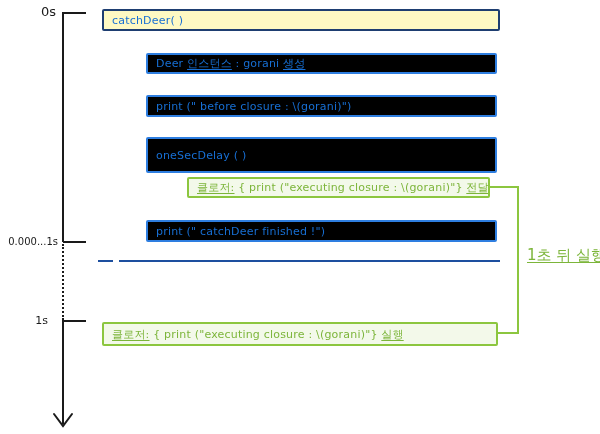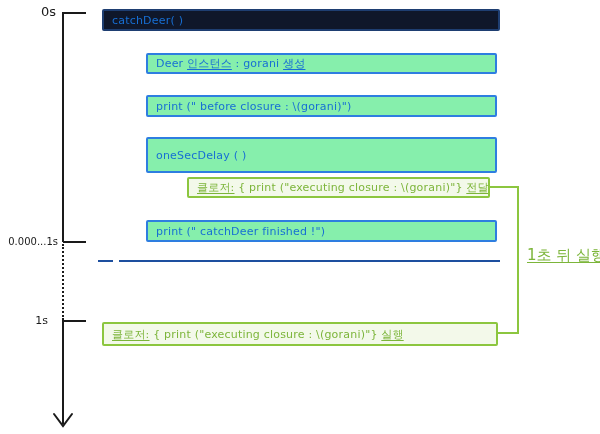--- a/index.html
+++ b/index.html
@@ -26,22 +26,22 @@
     border: 2px solid;
     border-radius: 2px;
     display: flex;
     align-items: center;
     padding: 0 8px;
     font-size: 11px;
     letter-spacing: 0.2px;
     white-space: nowrap;
     overflow: hidden;
   }
-  .navy  { border-color: #1e3e71; background: #0f172a; color: #176fd4; }
-  .blue  { border-color: #2e7ee0; background: #86efac; color: #176fd4; }
+  .navy  { border-color: #1e3e71; background: #fef9c3; color: #176fd4; }
+  .blue  { border-color: #2e7ee0; background: #000000; color: #176fd4; }
   .green { border-color: #8cc63f; background: #f3f9ea; color: #7cb53a; }
   .u { text-decoration: underline; text-underline-offset: 2px; }
   
   .end-row {
     position: absolute;
     left: 98px; top: 253px; width: 402px; height: 16px;
     display: flex; align-items: center; gap: 6px;
     color: #1d4f9f; font-size: 11.5px; white-space: nowrap;
   }
   .end-dash { width: 15px; height: 2px; background: #1d4f9f; flex: none; }

